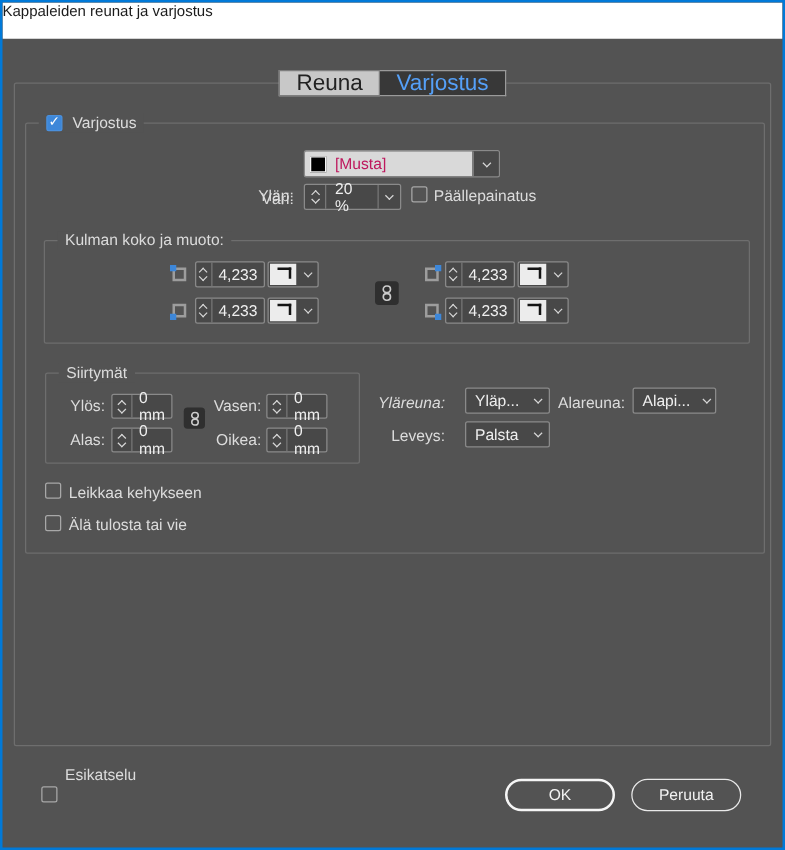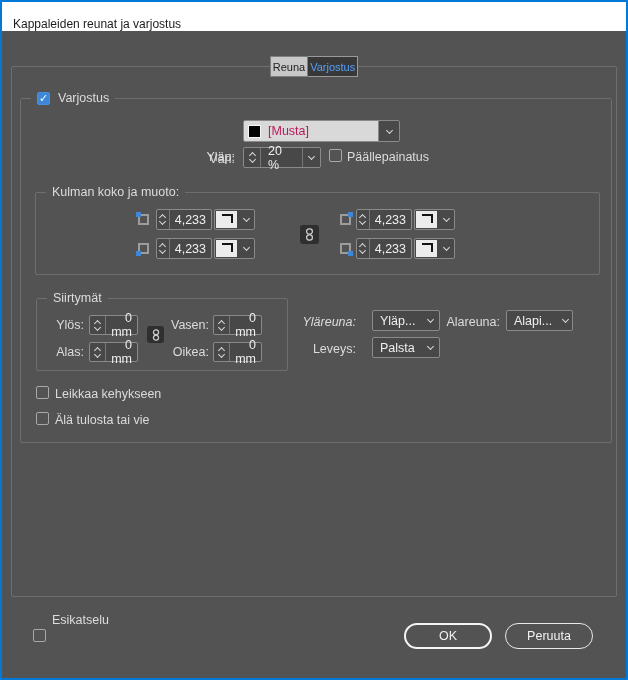--- a/index.html
+++ b/index.html
@@ -5,31 +5,31 @@
   * { margin:0; padding:0; box-sizing:border-box; }
   html,body { width:628px; height:680px; background:#2a2a2a; }
   body { font-family:"Liberation Sans","DejaVu Sans",sans-serif; }
 
   .dialog {
     position:relative; width:628px; height:680px;
     background:#535353; border:2px solid #0079d8; overflow:hidden;
   }
   .titlebar {
     position:absolute; left:0; top:0; width:624px; height:29px;
-    background:#ffffff; display:flex; align-items:flex-end; padding-left:11px;
+    background:#ffffff; display:flex; align-items:flex-start; 
   }
   .titlebar span { font-size:12px; color:#1b1b1b; }
 
   
   .panel {
     position:absolute; left:9px; top:64px; width:606px; height:531px;
     border:1px solid #6e6e6e; border-radius:2px;
   }
   .tabs { position:absolute; left:0; top:54px; width:624px; display:flex; justify-content:center; z-index:3; }
-  .tab { height:21px; display:flex; align-items:center; padding:0 2px; font-size:11px; cursor:default; }
+  .tab { height:21px; display:flex; align-items:center; padding:0 13px; font-size:18px; cursor:default; }
   .tab-inactive { background:#c8c8c8; color:#222222; border:1px solid #7e7e7e; }
   .tab-active   { background:#383838; color:#55a0f8; border:1px solid #9a9a9a; border-left:none; }
 
   
   .group { position:absolute; border:1px solid #6e6e6e; border-radius:2px; }
   .legend {
     position:absolute; top:-8px; left:10px; background:#535353;
     padding:0 6px; font-size:12.5px; color:#dcdcdc; line-height:15px; white-space:nowrap;
     display:flex; align-items:center; gap:8px;
   }
@@ -55,21 +55,21 @@
   }
   .spin-btns {
     width:17px; display:flex; flex-direction:column; align-items:center;
     justify-content:center; gap:3px; border-right:1px solid #777777;
   }
   .cv { display:inline-block; width:5px; height:5px;
         border-style:solid; border-width:0 1.4px 1.4px 0; border-color:#d8d8d8; }
   .cv-up { transform:rotate(-135deg); margin-bottom:-2px; }
   .cv-down { transform:rotate(45deg); margin-top:-2px; }
   .spin-val { flex:1; display:flex; align-items:center; justify-content:flex-end;
-              padding:0 5px; font-size:12.5px;text-align:right; }
+              padding:0 5px; font-size:12.5px; }
   .dd-btn { width:18px; display:flex; align-items:center; justify-content:center; border-left:1px solid #777777; }
   .dd-val { flex:1; display:flex; align-items:center; padding:0 7px; font-size:12.5px; }
   .dd-chev { width:17px; display:flex; align-items:center; justify-content:center; }
 
   
   .color-combo { position:absolute; display:flex; align-items:stretch;
                  border:1px solid #8a8a8a; border-radius:2px; overflow:hidden; }
   .color-field { flex:1; background:#d9d9d9; display:flex; align-items:center; gap:7px; padding:0 4px; }
   .swatch-black { width:13px; height:13px; background:#000000; border:1px solid #f5f5f5; flex:0 0 auto; }
   .color-field span { font-size:12.5px; color:#be185d; }

